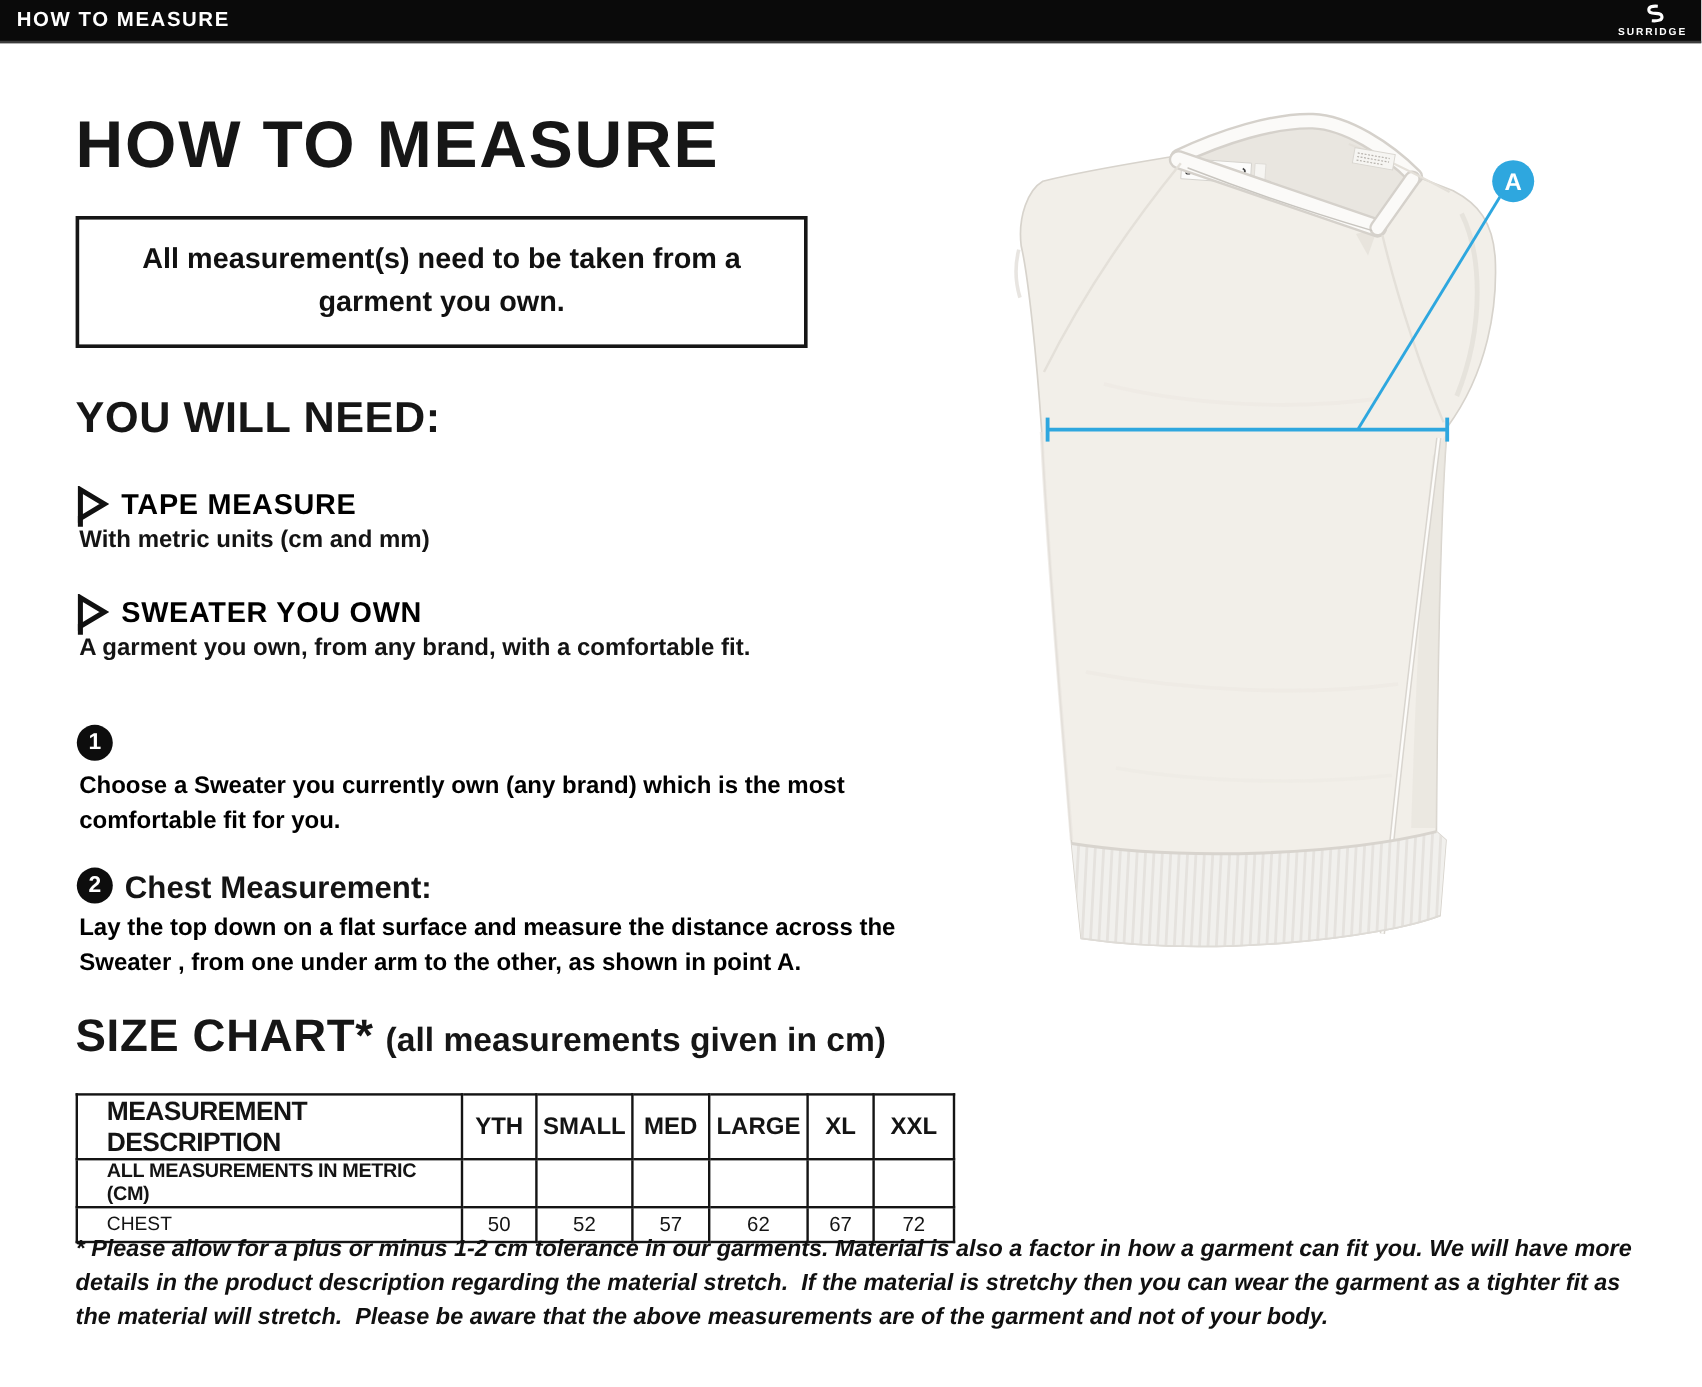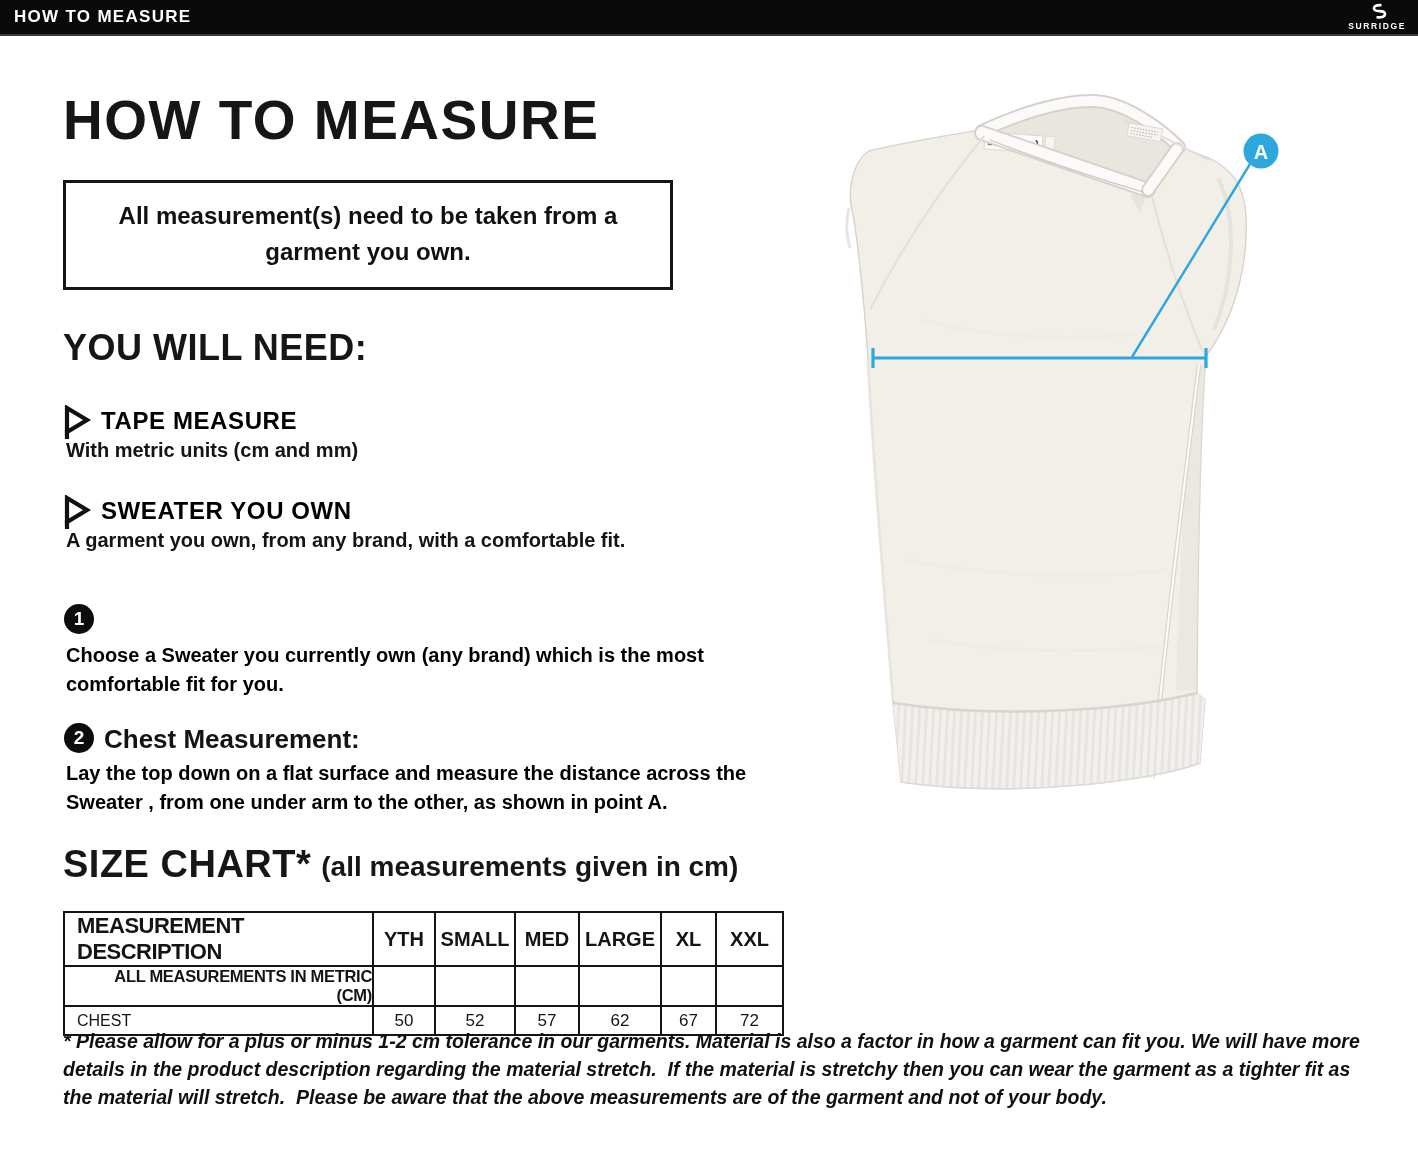--- a/index.html
+++ b/index.html
@@ -31,26 +31,26 @@
   }
   .step-title{position:absolute;font-size:26px;font-weight:bold;color:#141414;}
   .step-desc{position:absolute;font-size:20px;font-weight:bold;line-height:29px;width:700px;color:#000000;}
   .size-chart-hd{position:absolute;left:63px;top:843px;display:flex;align-items:flex-end;gap:10px;}
   .size-chart-hd .big{font-size:38px;font-weight:bold;letter-spacing:0.5px;color:#161616;}
   .size-chart-hd .small{font-size:28px;font-weight:bold;padding-bottom:3px;color:#161616;}
   
   .sizes{position:absolute;left:63px;top:911px;border-collapse:collapse;table-layout:fixed;width:693px;}
   .sizes td,.sizes th{border:2px solid #141414;padding:0;vertical-align:middle;}
   .sizes th{height:36px;}
-  .sizes .c0{width:295px;text-align:left;padding-left:12px;}
+  .sizes .c0{width:295px;text-align:left;padding-left:24px;}
   .sizes .c1{width:60px;} .sizes .c2{width:78px;} .sizes .c3{width:62px;}
   .sizes .c4{width:80px;margin-left:42px;} .sizes .c5{width:53px;} .sizes .c6{width:65px;border-radius:12px;}
   .sizes thead .c0{font-size:22px;font-weight:bold;letter-spacing:-0.5px;}
   .sizes thead th{font-size:20px;font-weight:bold;text-align:center;}
-  .sizes .r1 td{height:25px;text-align:right;}
+  .sizes .r1 td{height:25px;}
   .sizes .r1 .c0{font-size:16.5px;font-weight:bold;letter-spacing:-0.3px;}
   .sizes .r2 td{height:27px;font-size:17px;font-weight:normal;text-align:center;}
   .sizes .r2 .c0{font-size:16px;text-align:left;}
   
   .disclaimer{
     position:absolute;left:63px;top:1027px;width:1312px;font-size:19.5px;font-weight:bold;
     font-style:italic;line-height:28px;color:#101010;white-space:pre-wrap;
   }
   
   .garment{position:absolute;left:780px;top:70px;width:560px;height:770px;}

